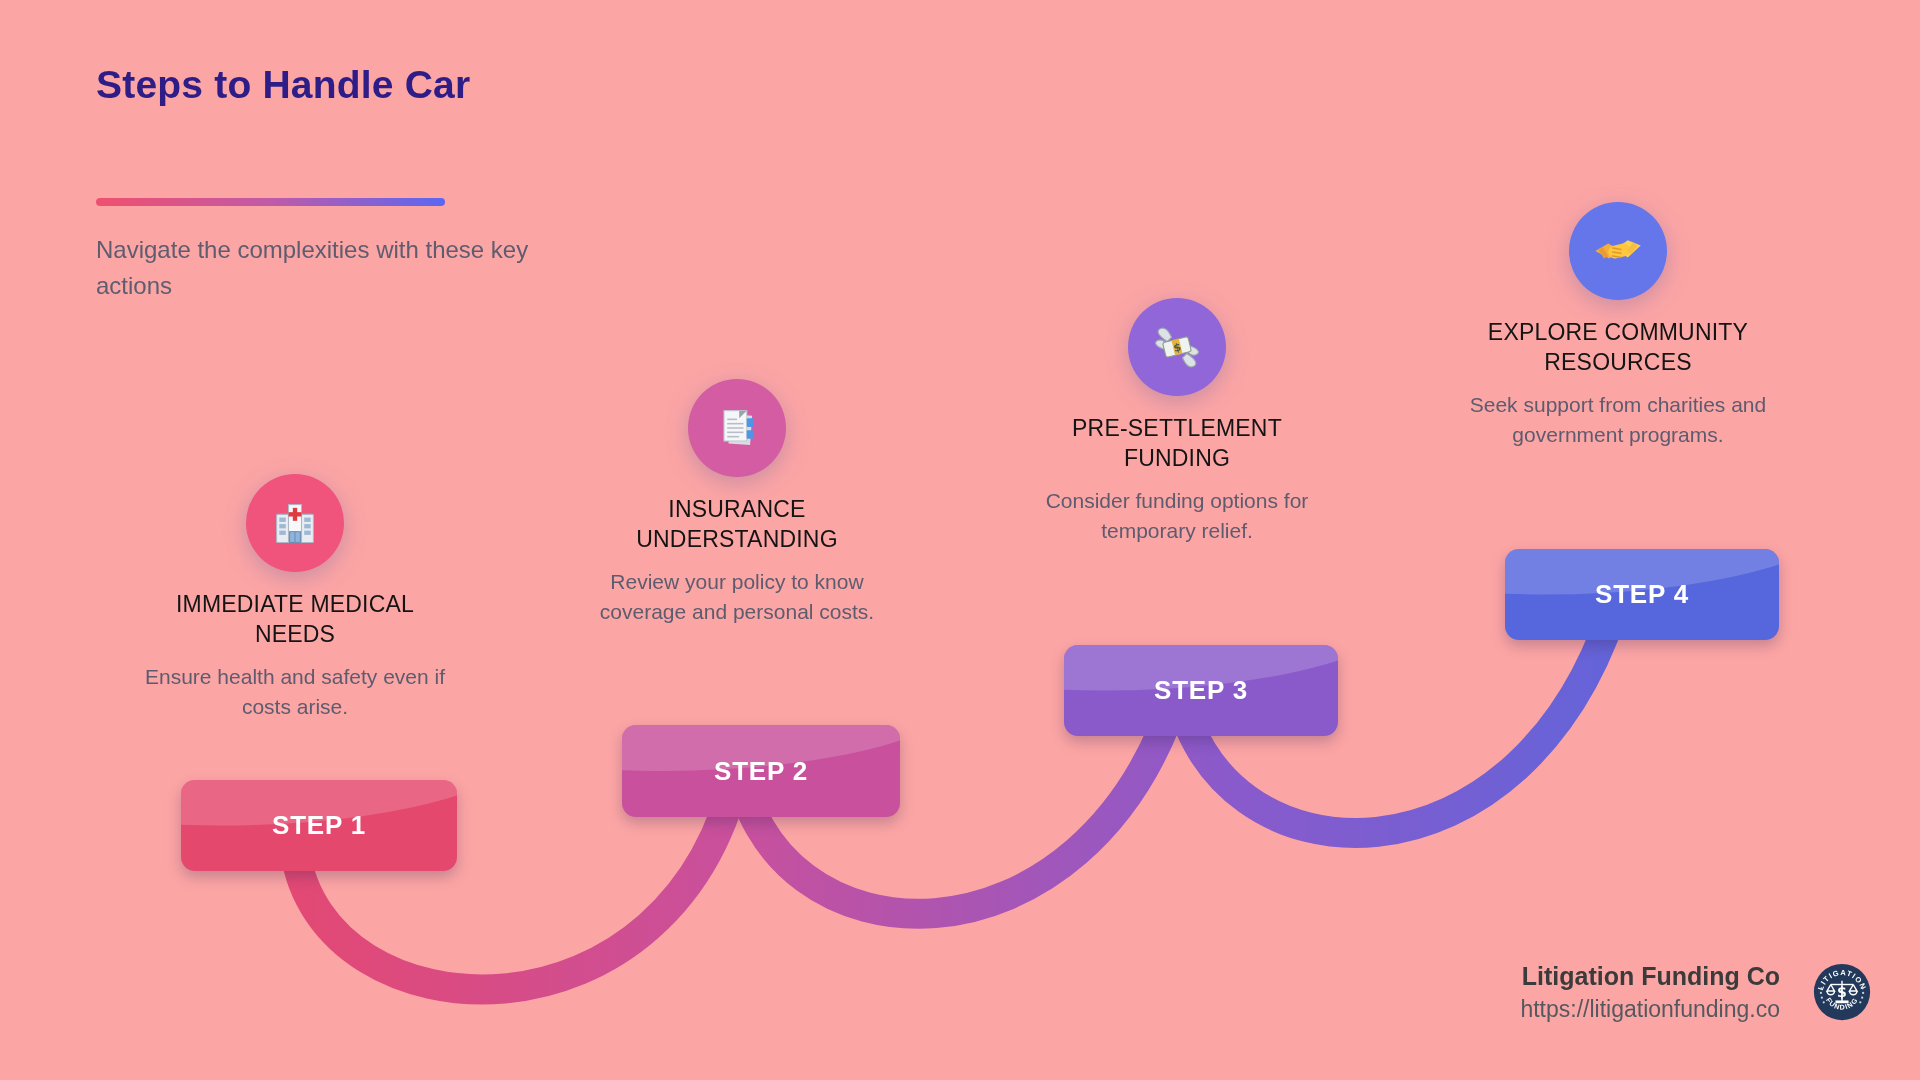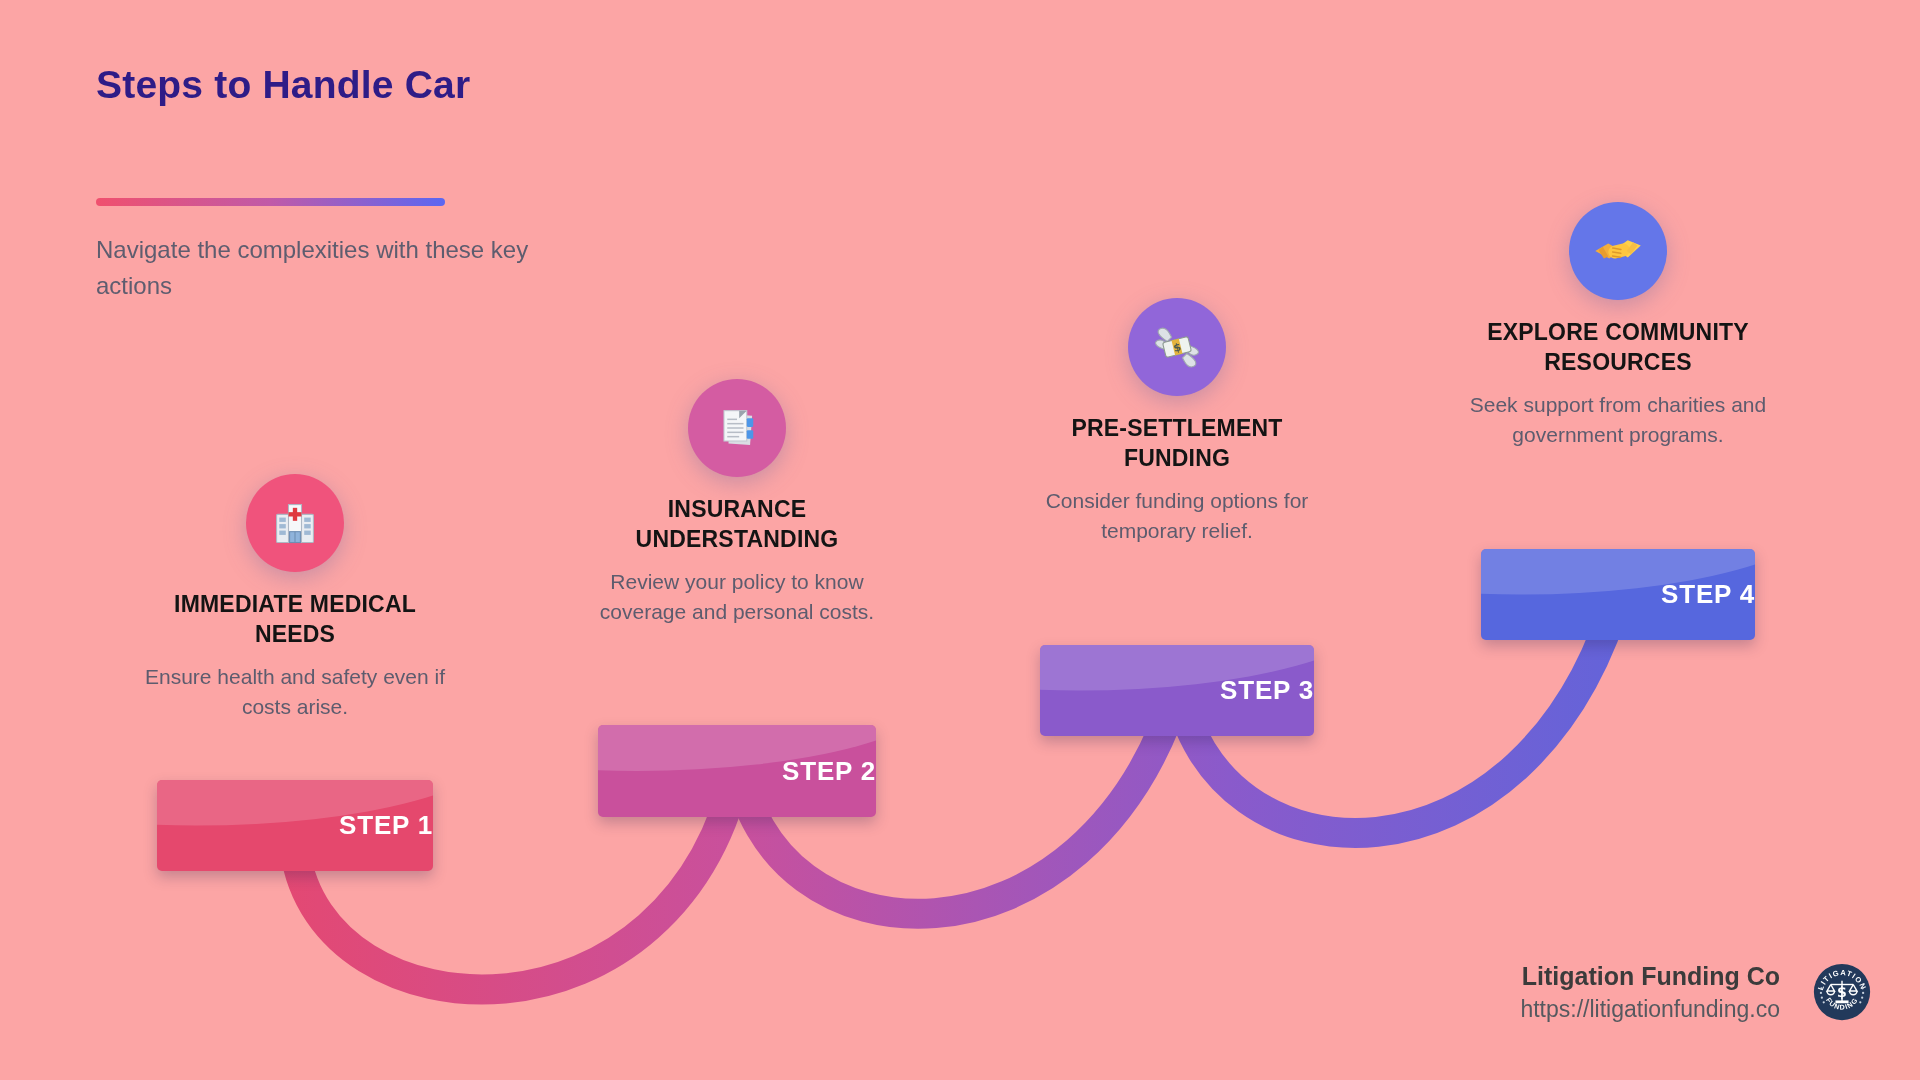--- a/index.html
+++ b/index.html
@@ -18,31 +18,31 @@
   
   .step-col { position:absolute; width:380px; text-align:center; }
   .col-1 { left:105px;  top:474px; }
   .col-2 { left:547px;  top:379px; }
   .col-3 { left:987px;  top:298px; }
   .col-4 { left:1428px; top:202px; }
 
   .icon-circle { width:98px; height:98px; border-radius:50%; margin:0 auto;
            display:flex; align-items:center; justify-content:center;
            box-shadow:0 6px 22px rgba(110,100,160,.35); }
-  .step-heading { margin:18px auto 0; width:272px; font-size:23px; font-weight:bold;
+  .step-heading { margin:18px auto 0; width:272px; font-size:23px; font-weight:normal;
            color:#141414; line-height:1.3; letter-spacing:.2px; }
   .step-desc { margin:12px auto 0; width:336px; font-size:21px; color:#5D5C6E; line-height:1.45; }
 
   
   .flow-svg { position:absolute; left:0; top:0; width:1920px; height:1080px; z-index:1; }
 
   
-  .step-box { position:absolute; z-index:2; border-radius:5px;
-           display:flex; align-items:center; justify-content:flex-end;
-           box-shadow:0 6px 14px rgba(40,30,80,.25); overflow:hidden; }
+  .step-box { position:absolute; z-index:2; border-radius:14px;
+           display:flex; align-items:center; justify-content:center;
+           box-shadow:0 6px 14px rgba(40,30,80,.25); overflow:hidden;margin-left:24px; }
   .step-box::before { content:""; position:absolute; inset:0; border-radius:inherit;
            background:rgba(255,255,255,.17); clip-path:ellipse(112% 92% at 14% -42%); }
   .box-1 { left:157px;  top:780px; width:276px; height:91px; }
   .box-2 { left:598px;  top:725px; width:278px; height:92px; }
   .box-3 { left:1040px; top:645px; width:274px; height:91px; }
   .box-4 { left:1481px; top:549px; width:274px; height:91px; }
   .step-label { position:relative; color:#ffffff; font-size:26px; font-weight:bold; letter-spacing:.8px; }
 
   
   .footer { position:absolute; right:48px; top:960px; display:flex; align-items:center; gap:32px; }

